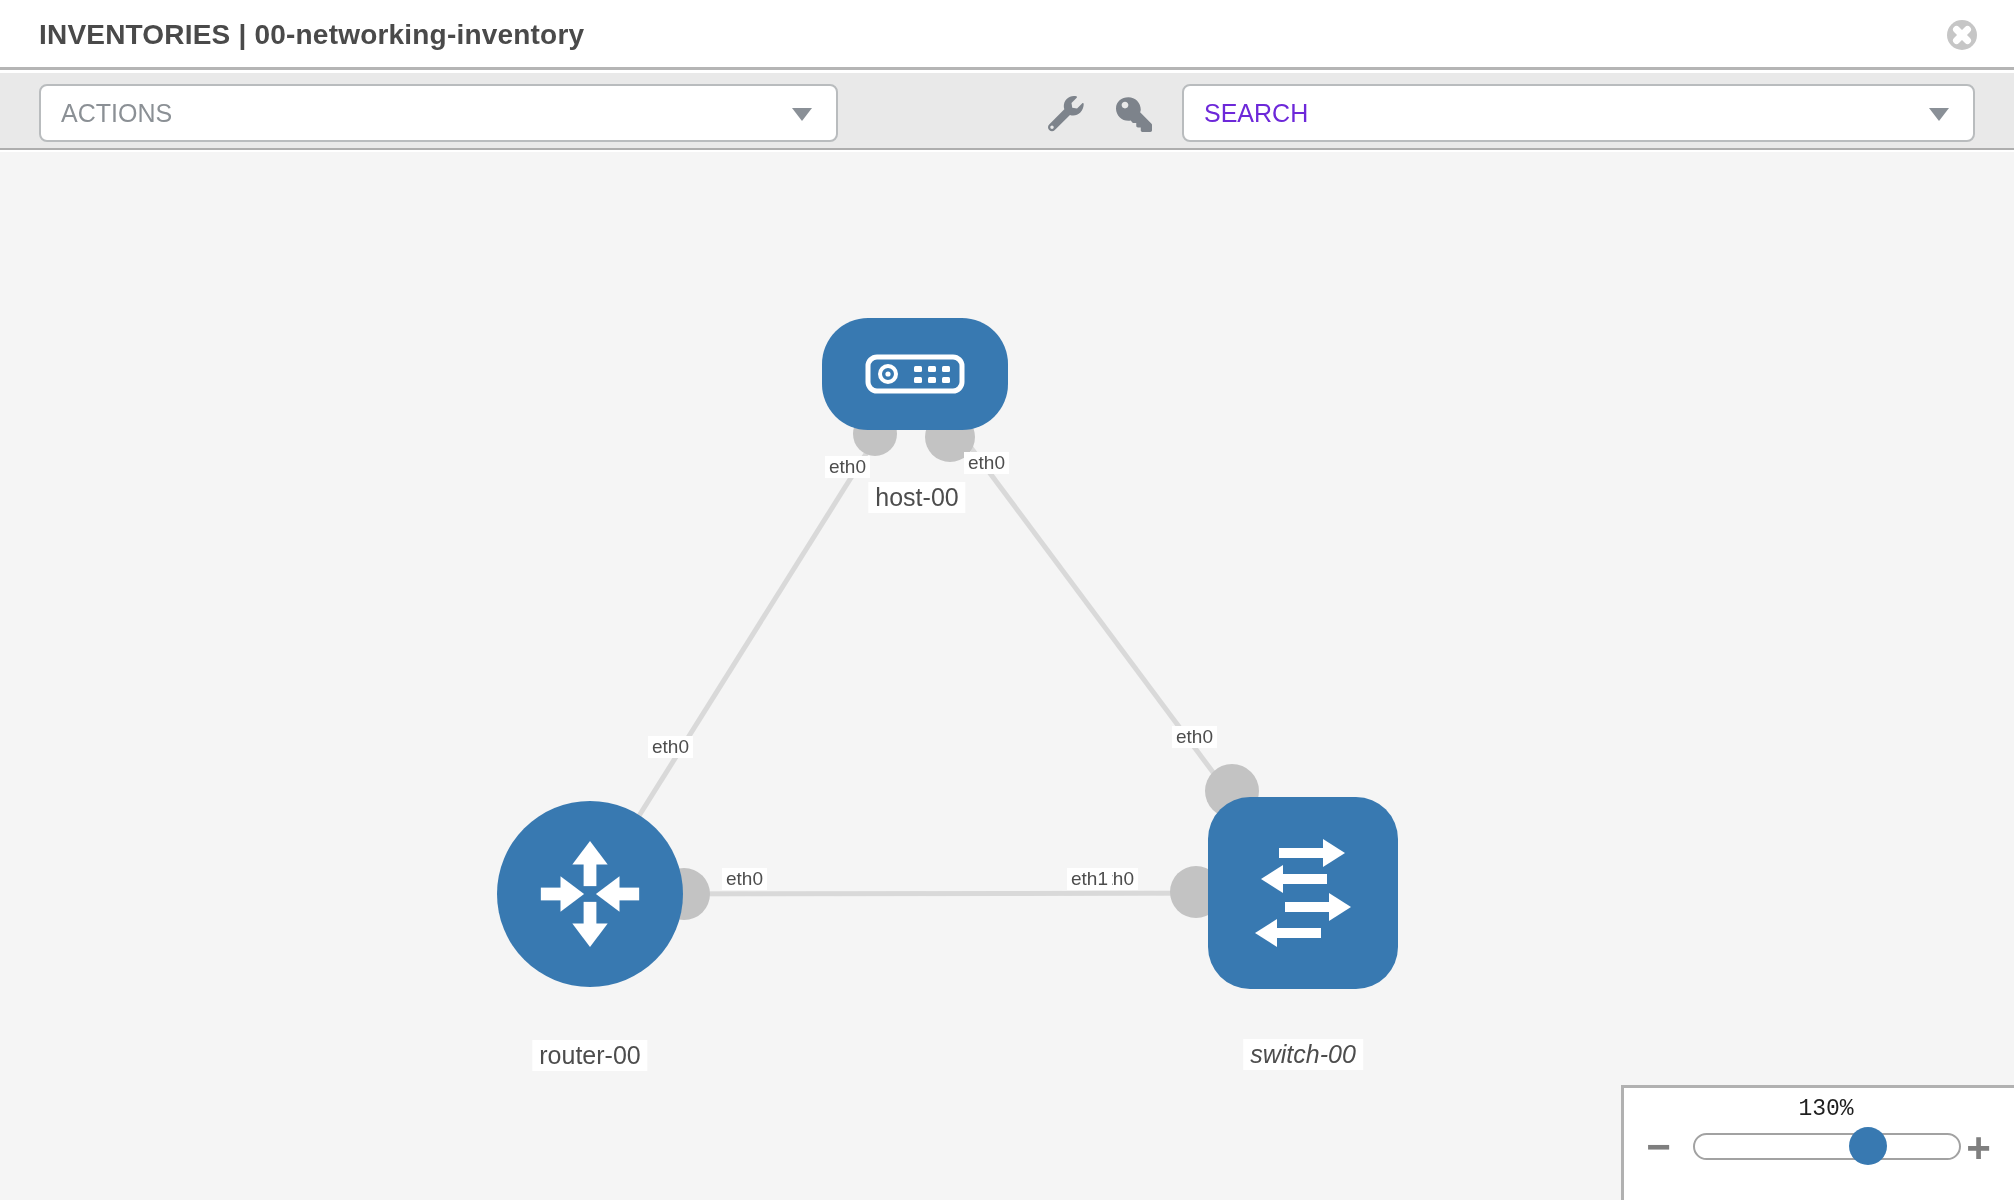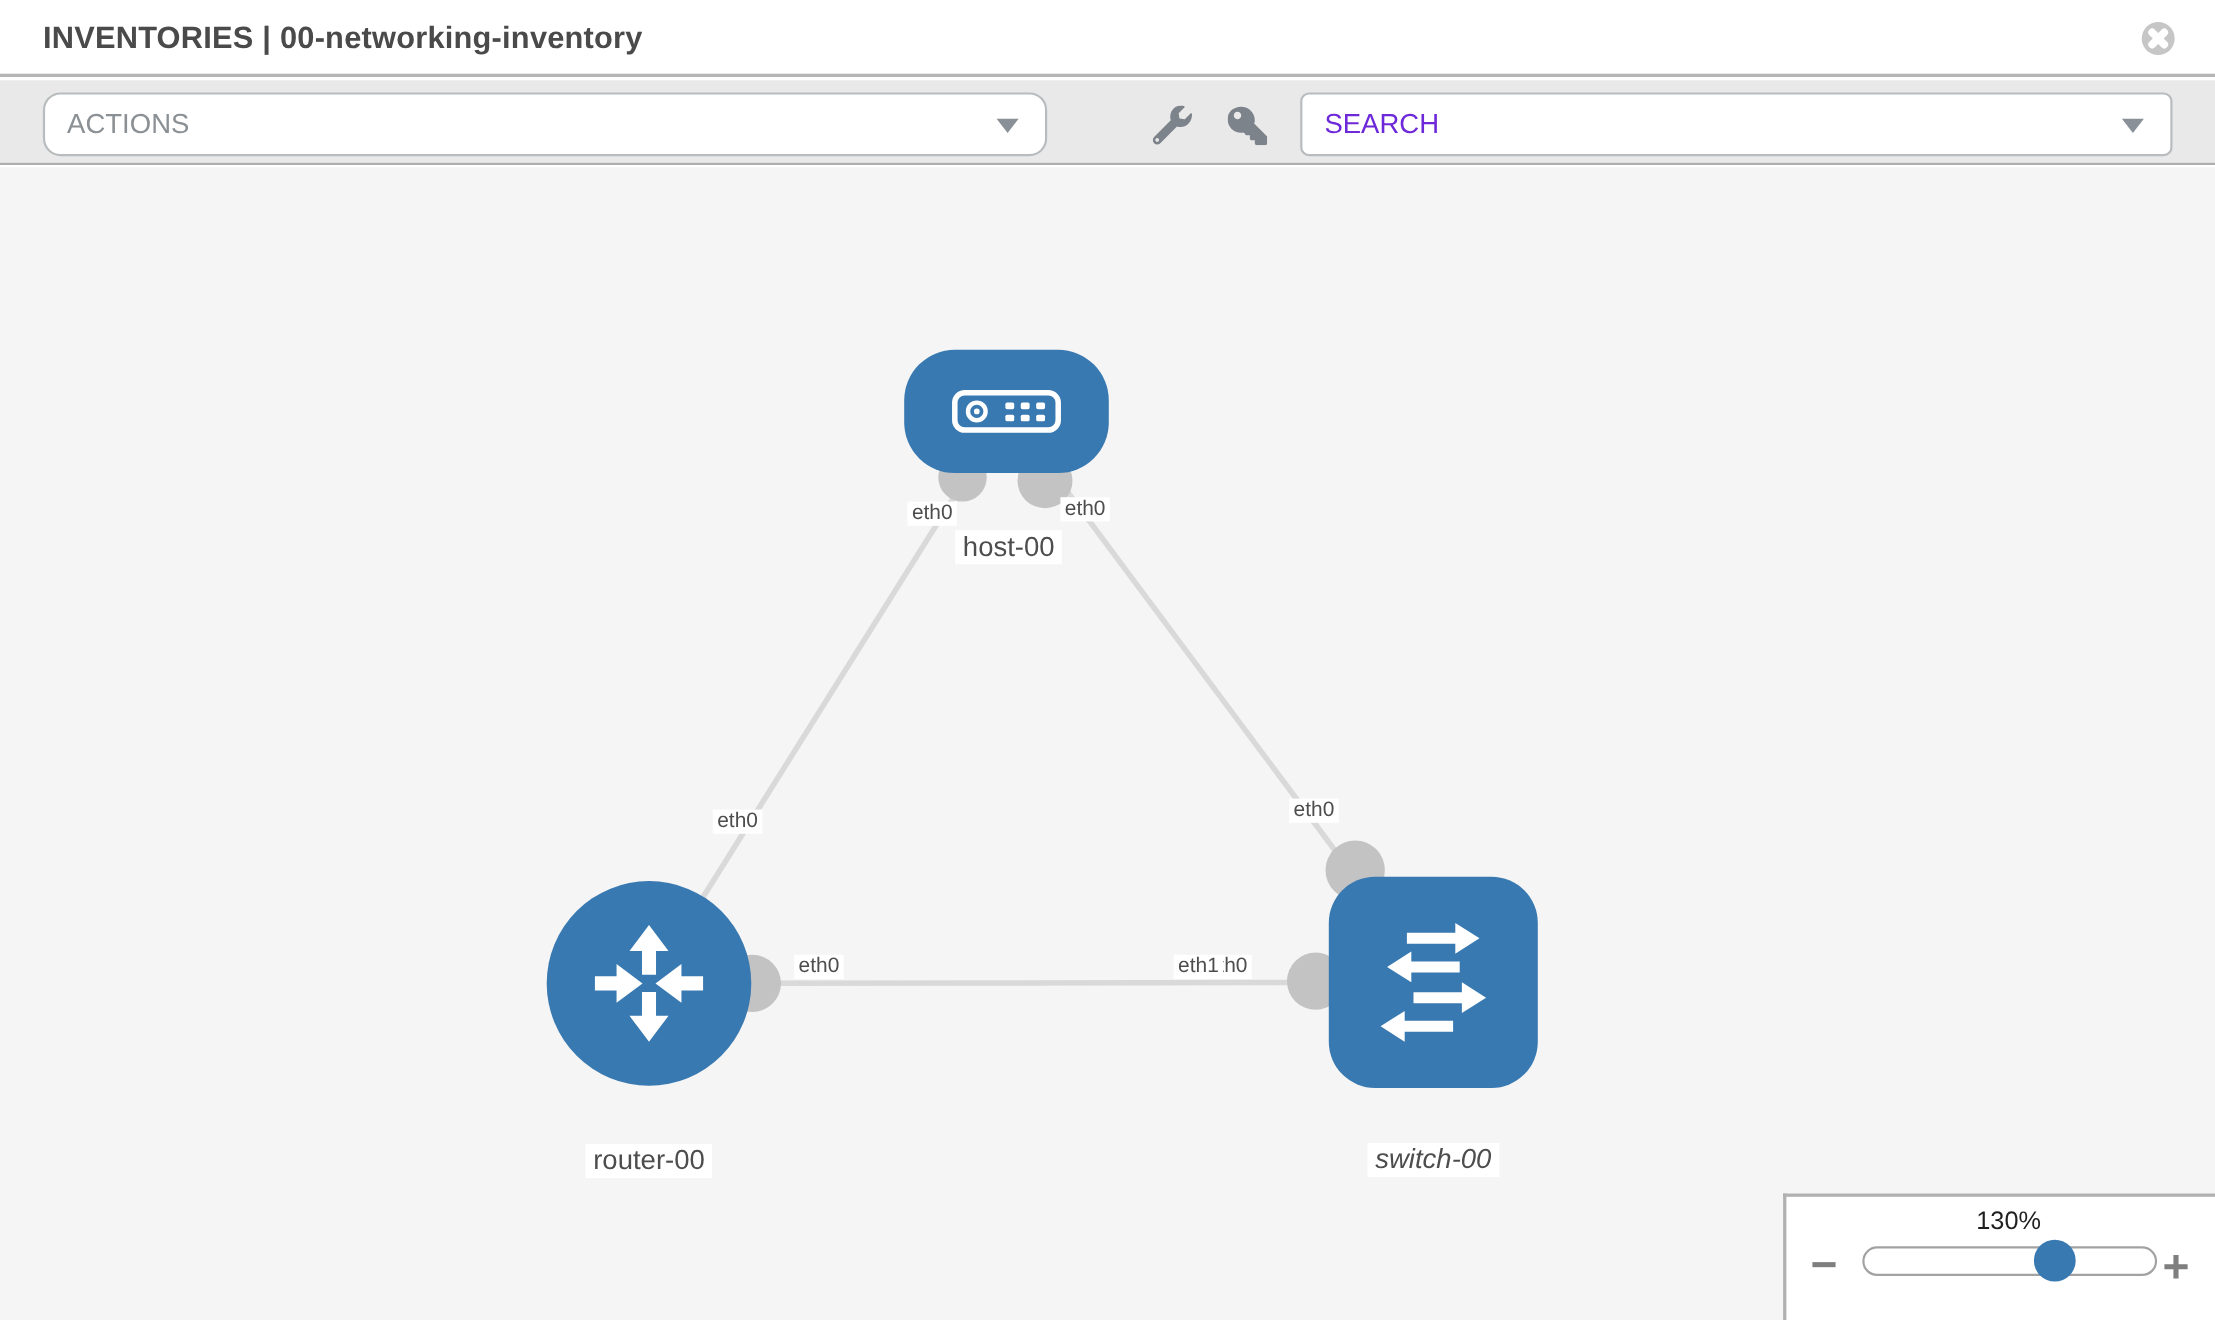--- a/index.html
+++ b/index.html
@@ -12,21 +12,21 @@
   .screen{position:relative;width:2014px;height:1200px;background:#fff;}
 
   
   .header{position:absolute;left:0;top:0;width:100%;height:70px;background:#fff;border-bottom:3px solid #b5b5b5;padding-left:48px;}
   .page-title{position:absolute;left:39px;top:19px;font-size:28px;font-weight:bold;color:#4a4a4a;letter-spacing:.2px;}
   .close-btn{position:absolute;right:36px;top:19px;width:32px;height:32px;cursor:pointer;}
 
   
   .toolbar{position:absolute;left:0;top:73px;width:100%;height:77px;background:var(--toolbar-bg);border-bottom:2px solid #aeaeae;}
   .fake-select{position:absolute;top:11px;height:58px;background:#fff;border:2px solid #b9bcbe;border-radius:8px;display:flex;align-items:center;padding:0 20px;cursor:pointer;}
-  .sel-actions{left:39px;width:913px;border-radius:16px;}
+  .sel-actions{left:39px;width:799px;}
   .sel-search{left:1182px;width:793px;}
   .sel-text{font-size:25px;color:#8b9095;}
   .sel-search .sel-text{color:#6d28d9;}
   .caret{position:absolute;right:24px;top:50%;margin-top:-5px;width:0;height:0;border-left:10px solid transparent;border-right:10px solid transparent;border-top:13px solid #8a9097;}
   .tool-icon{position:absolute;top:23px;width:36px;height:36px;cursor:pointer;}
   .icon-wrench{left:1048px;}
   .icon-key{left:1116px;}
   .tool-icon svg{width:100%;height:100%;fill:var(--icon-gray);}
 
   
@@ -36,21 +36,21 @@
   .node{position:absolute;background:var(--blue);display:flex;align-items:center;justify-content:center;cursor:pointer;}
   .node-host{left:822px;top:166px;width:186px;height:112px;border-radius:46px;}
   .node-router{left:497px;top:649px;width:186px;height:186px;border-radius:50%;}
   .node-switch{left:1208px;top:645px;width:190px;height:192px;border-radius:42px;}
 
   .node-label{position:absolute;background:#fff;color:var(--label-text);font-size:25px;padding:1px 7px;white-space:nowrap;cursor:default;}
   .lbl-center{transform:translateX(-50%);margin-top:41px;}
   .iface-label{position:absolute;background:#fff;color:var(--label-text);font-size:19px;padding:0 4px;white-space:nowrap;cursor:default;}
 
   
-  .zoom-panel{position:absolute;left:1621px;top:933px;width:393px;height:115px;background:#fff;border-left:3px solid var(--panel-border);border-top:3px solid var(--panel-border);}
+  .zoom-panel{position:absolute;left:1621px;top:933px;width:393px;height:115px;background:#fff;border-left:3px solid var(--panel-border);border-top:3px solid var(--panel-border);font-family:Liberation Mono, monospace;}
   .zoom-level{position:absolute;left:202px;top:8px;transform:translateX(-50%);font-size:23px;color:#1f1f1f;}
   .zoom-minus,.zoom-plus{position:absolute;top:50%;font-size:42px;font-weight:bold;color:#7f7f7f;line-height:0;cursor:pointer;}
   .zoom-minus{left:22px;top:62px;}
   .zoom-plus{left:342px;top:63px;}
   .slider-track{position:absolute;left:69px;top:45px;width:268px;height:27px;background:#fff;border:2px solid #a2a2a2;border-radius:14px;cursor:pointer;}
   .slider-handle{position:absolute;left:154px;top:-8px;width:38px;height:38px;border-radius:50%;background:var(--blue);cursor:grab;}
 </style>
 </head>
 <body>
 

